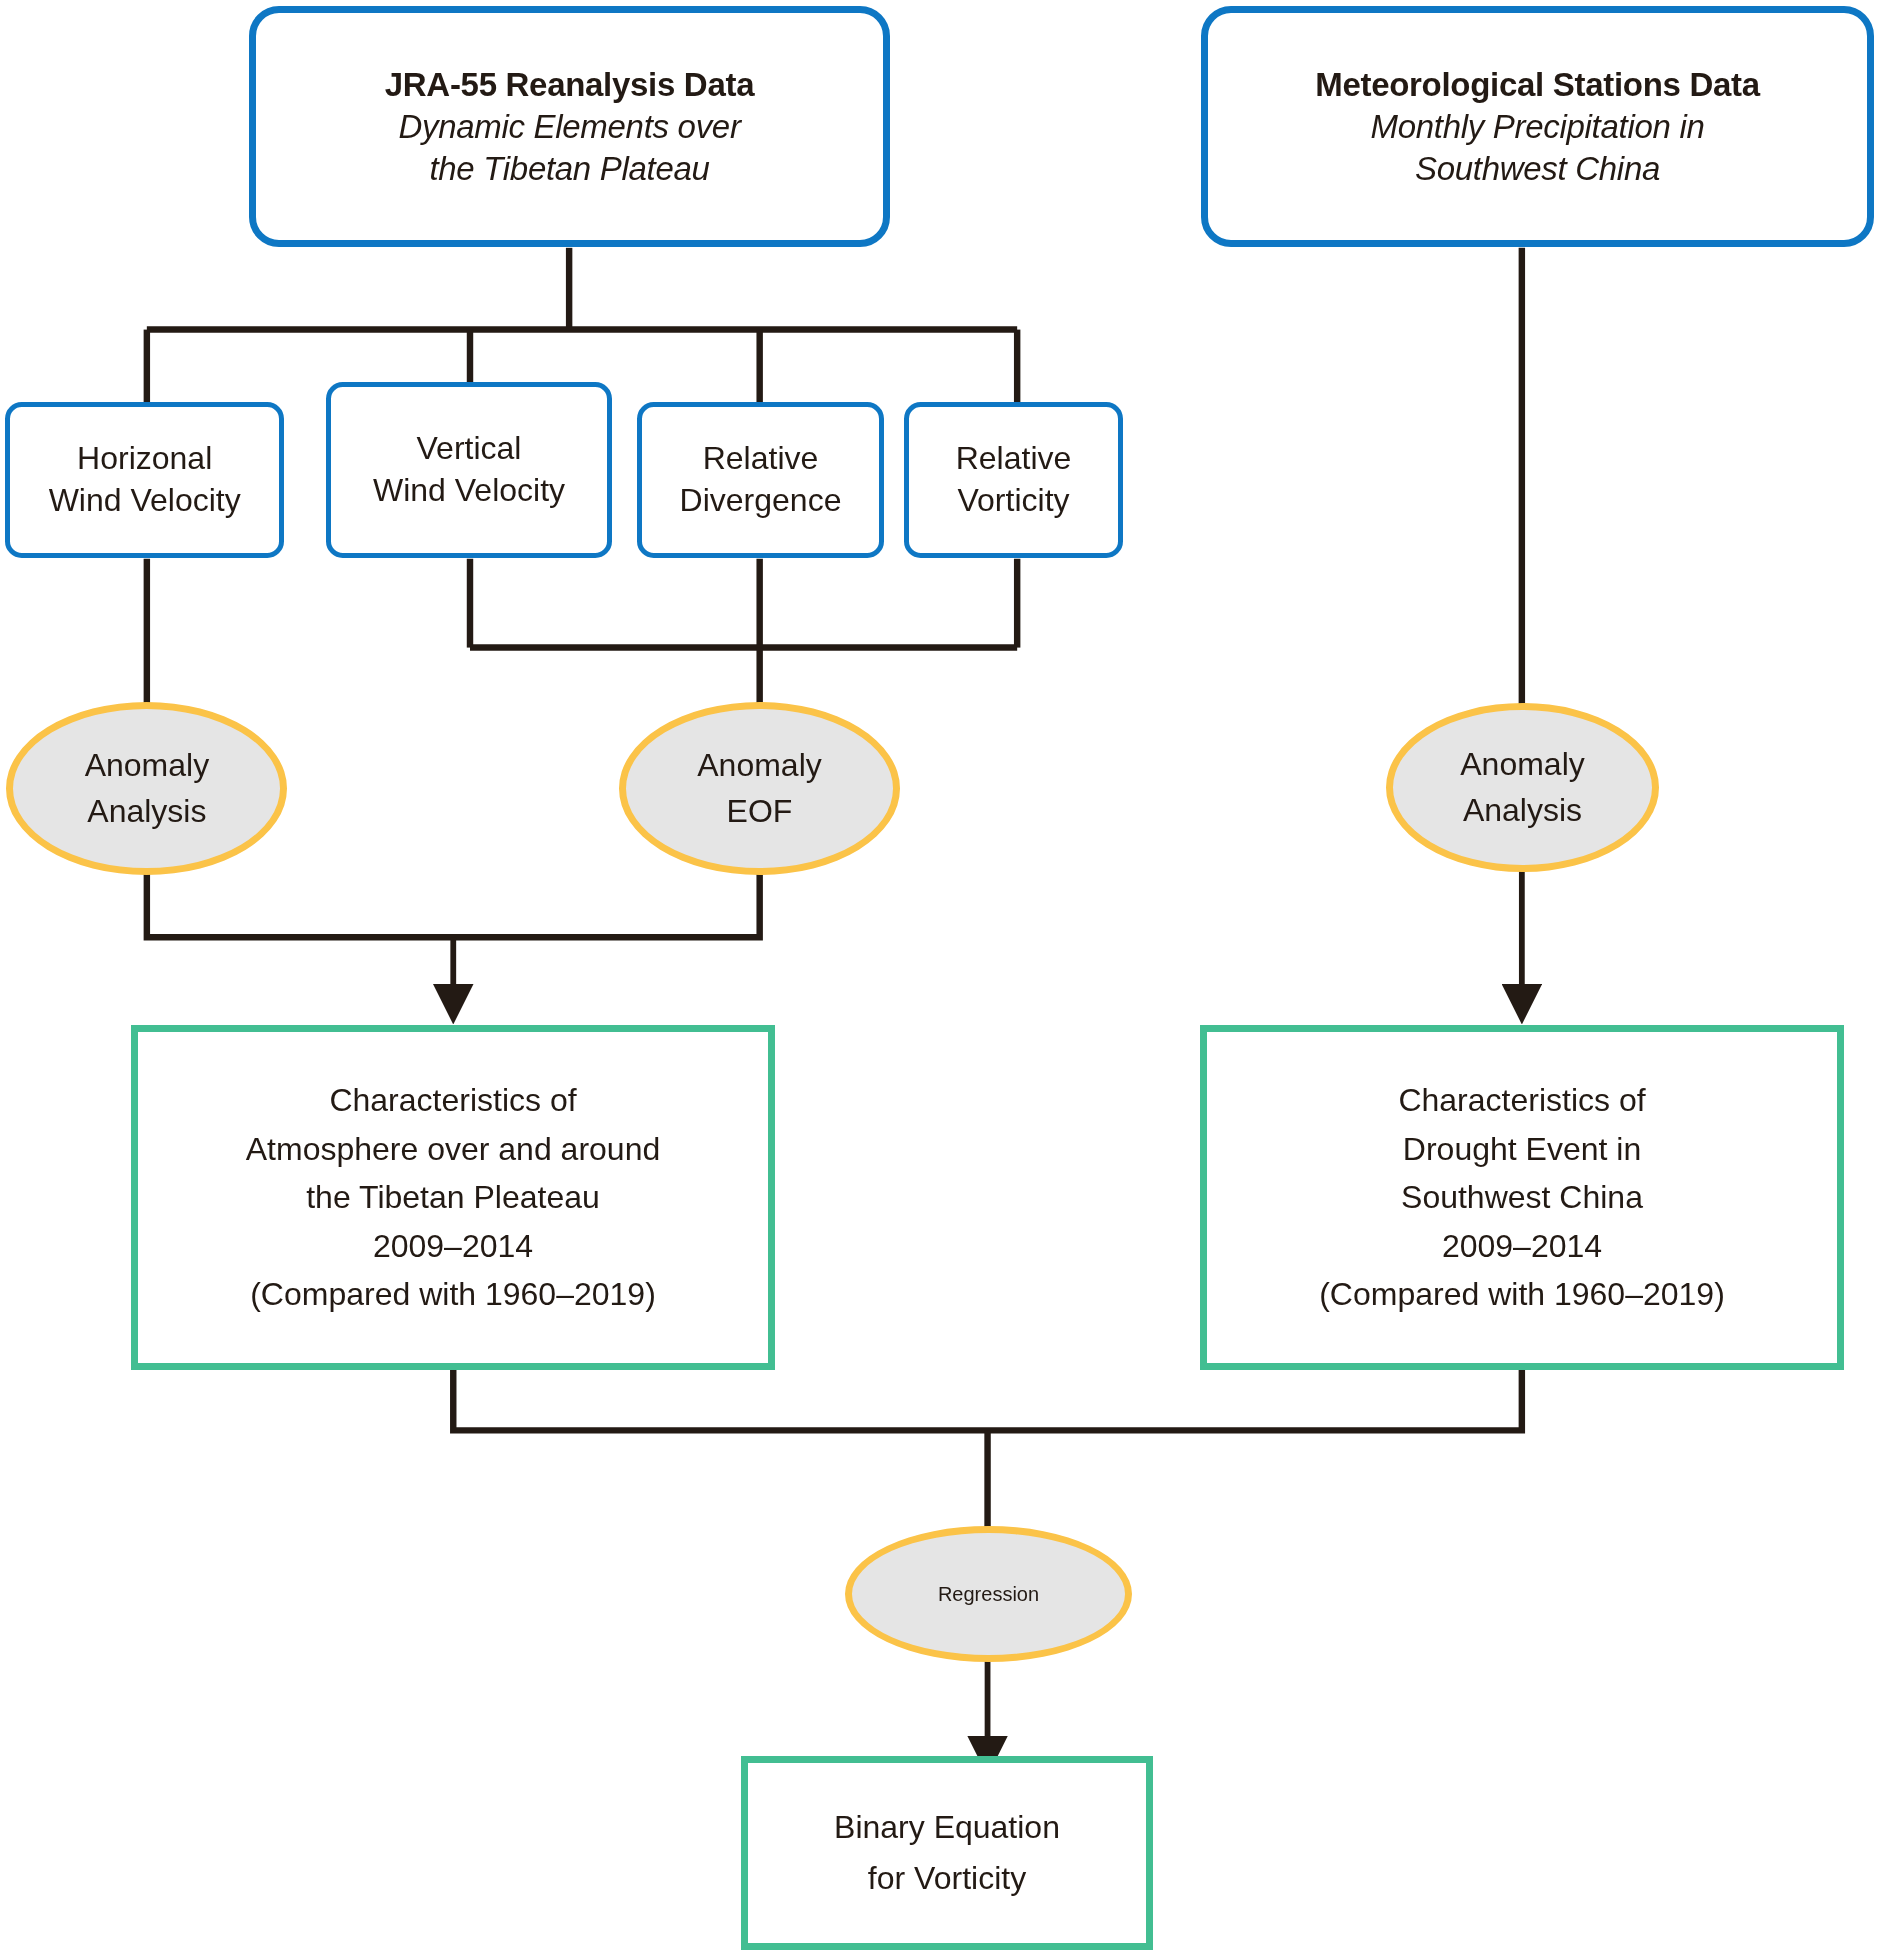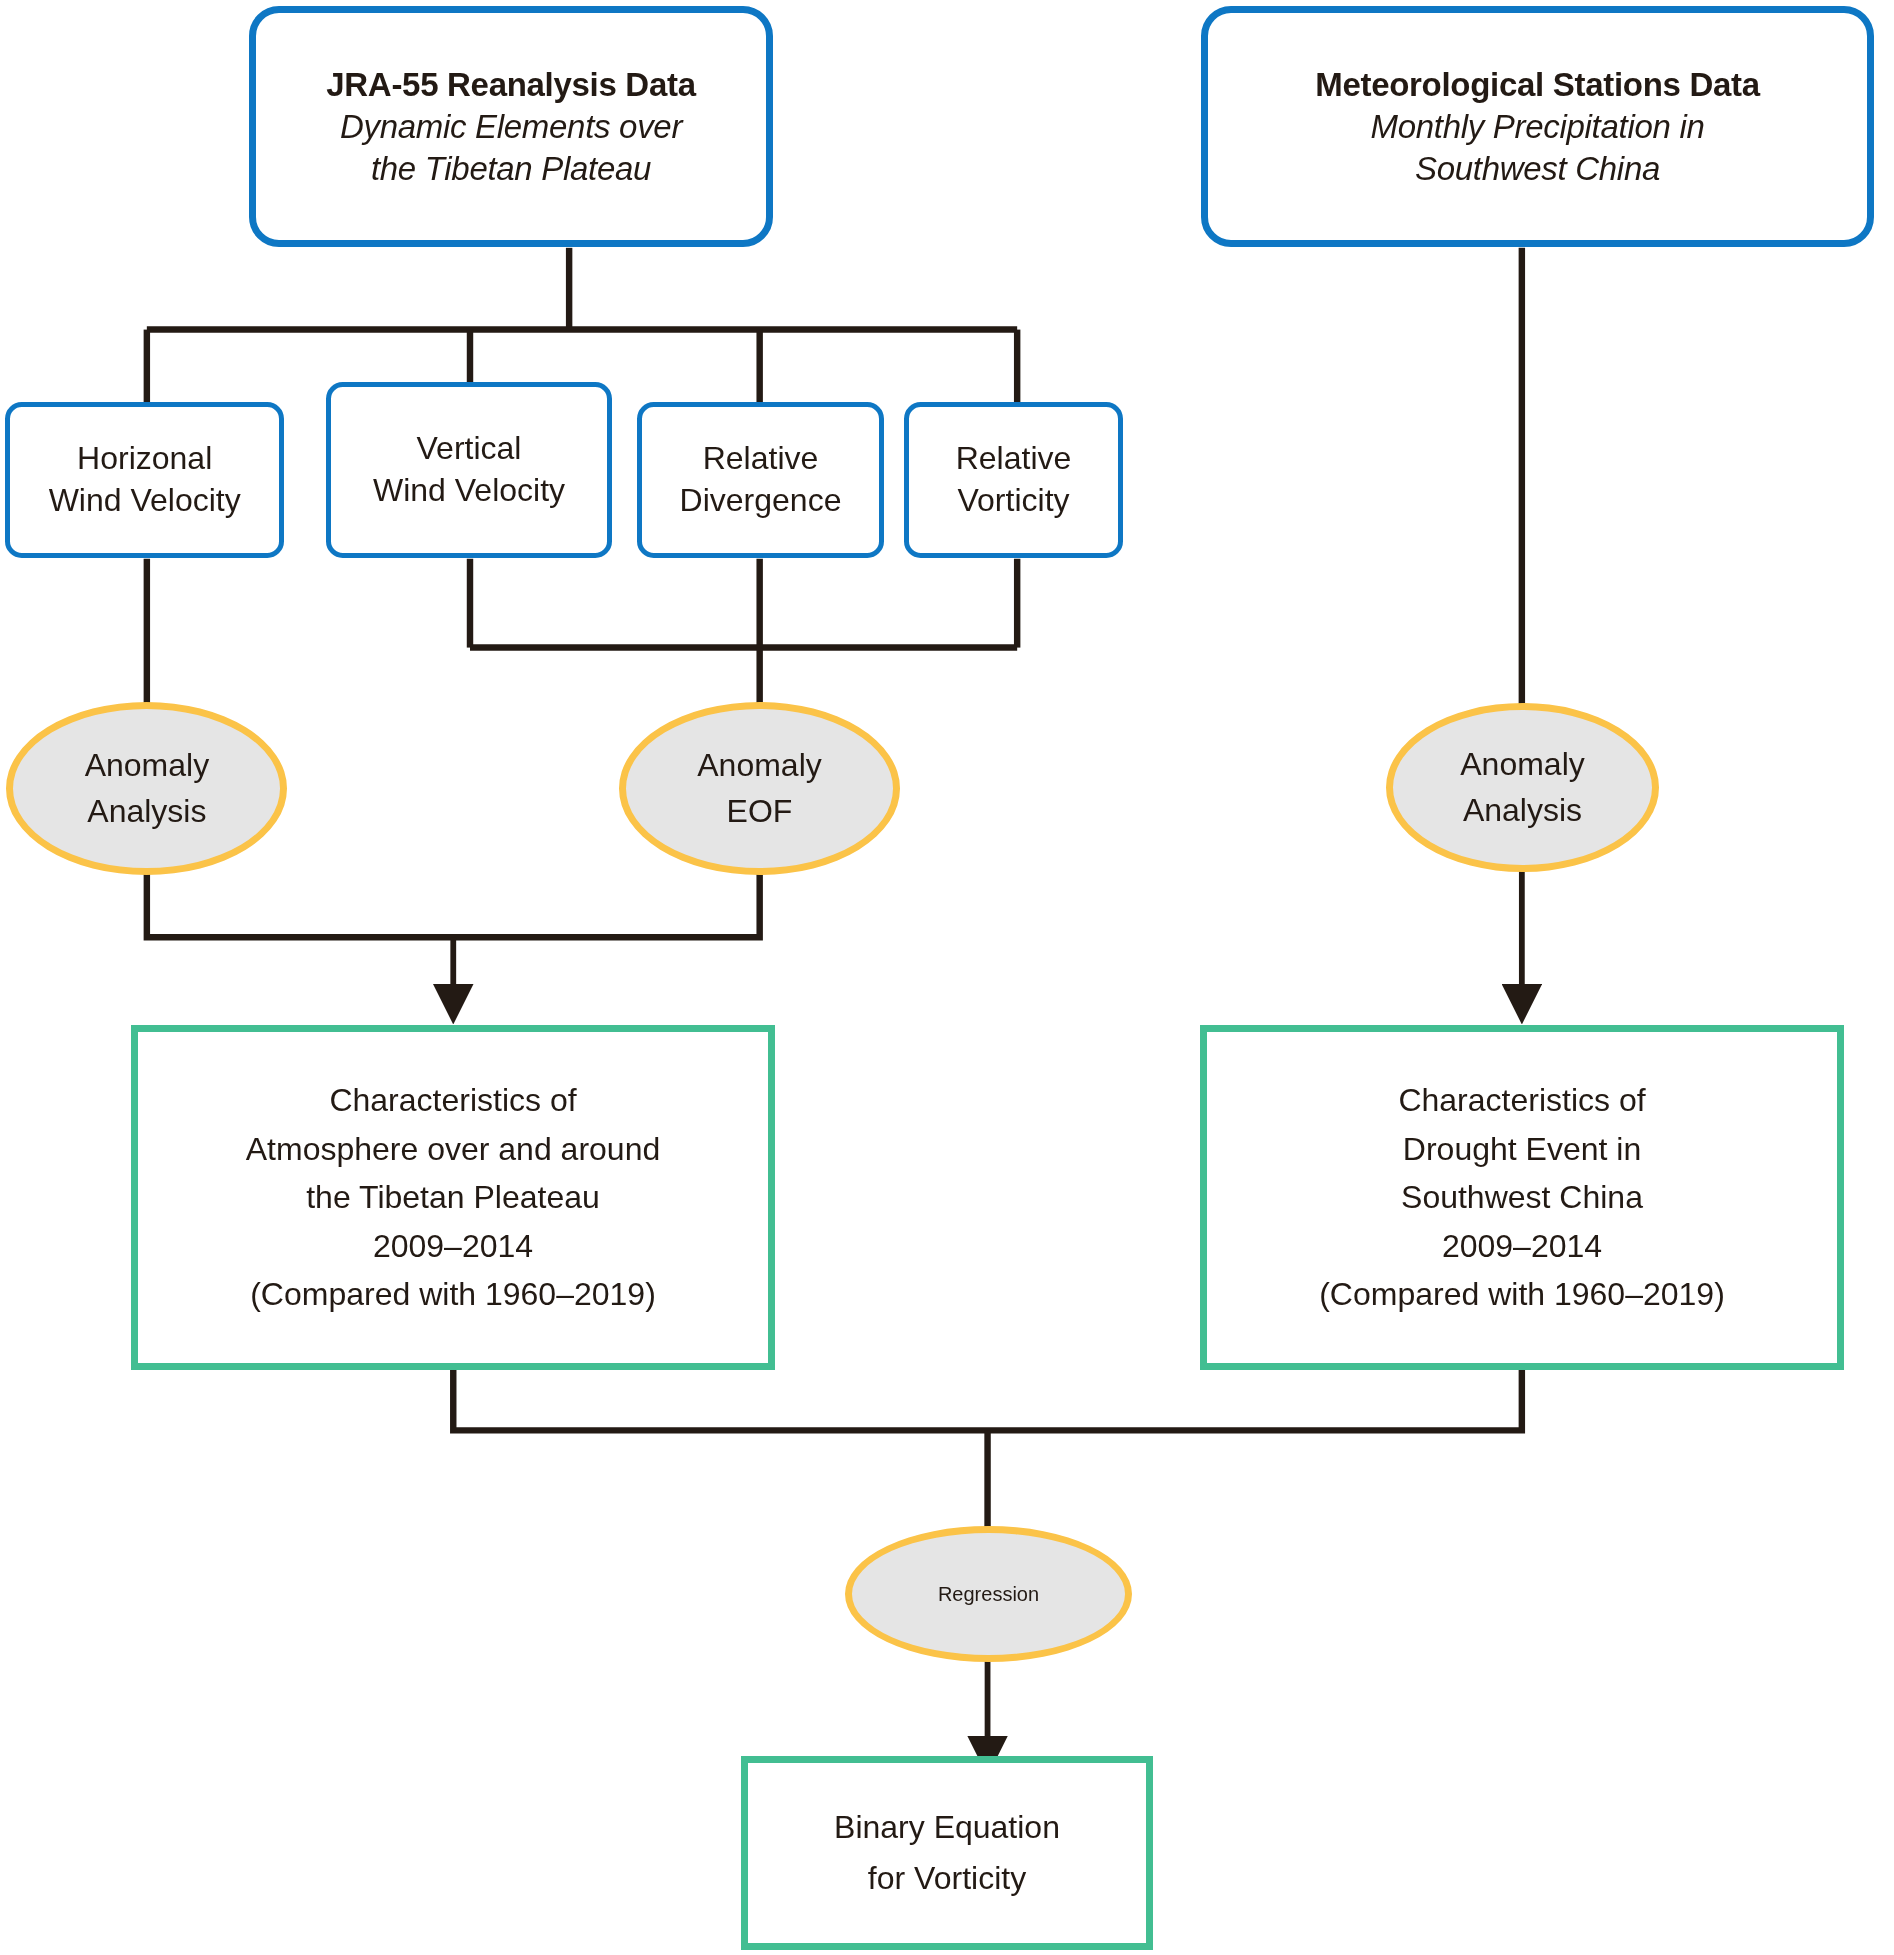--- a/index.html
+++ b/index.html
@@ -137,21 +137,21 @@
     <g stroke="#231a14" stroke-width="10" fill="none">
       <path d="M 704 2128 L 704 2222 L 2364 2222 L 2364 2128"></path>
       <path d="M 1534 2222 L 1534 2372"></path>
     </g>
 
     <g stroke="#231a14" stroke-width="9" fill="none">
       <path d="M 1534 2580 L 1534 2728" marker-end="url(#arrow)"></path>
     </g>
   </svg>
 
-  <div class="node src-box" style="left:249px; top:6.4px; width:524px; height:241px; padding:16px 18px;text-align:right;">
+  <div class="node src-box" style="left:249px; top:6.4px; width:641px; height:241px; padding:16px 18px;text-align:right;">
     <span class="ln t-bold">JRA-55 Reanalysis Data</span>
     <span class="ln t-ital">Dynamic Elements over</span>
     <span class="ln t-ital">the Tibetan Plateau</span>
   </div>
 
   <div class="node src-box" style="left:1201px; top:6.4px; width:673px; height:241px; padding:0 31px;">
     <span class="ln t-bold">Meteorological Stations Data</span>
     <span class="ln t-ital">Monthly Precipitation in</span>
     <span class="ln t-ital">Southwest China</span>
   </div>

